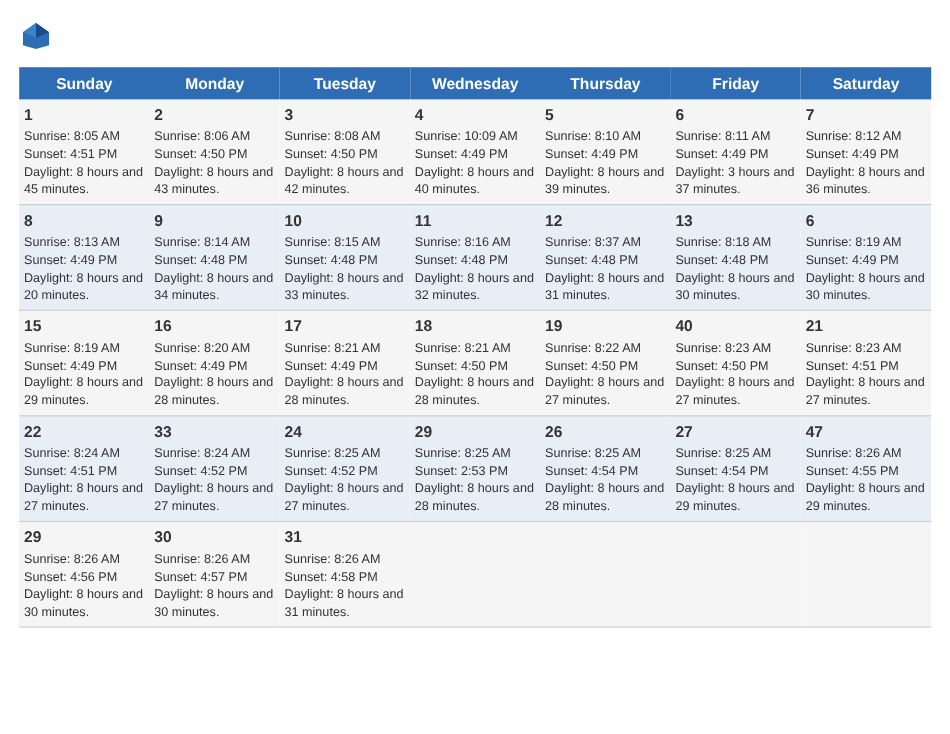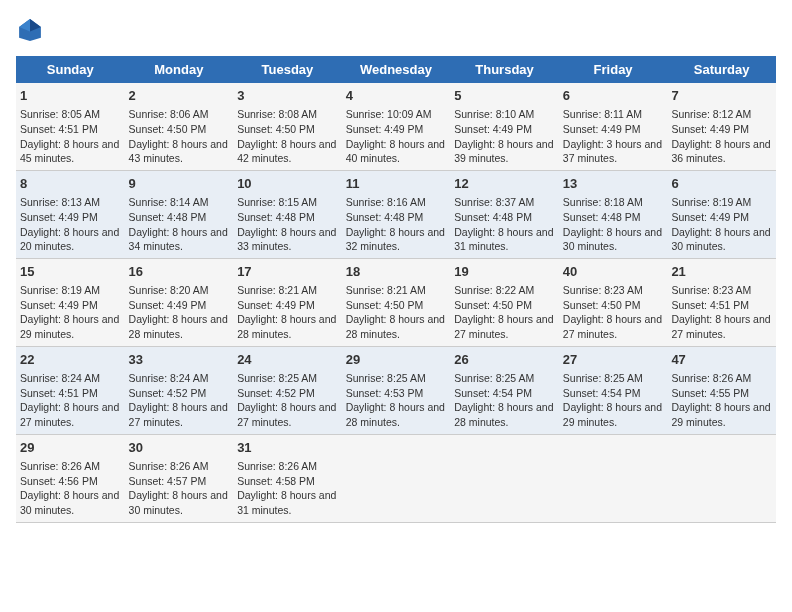--- a/index.html
+++ b/index.html
@@ -142,21 +142,21 @@
         <td><span class="day-num">17</span><span>Sunrise: 8:21 AM</span><br><span>Sunset: 4:49 PM</span><br><span>Daylight: 8 hours and 28 minutes.</span></td>
         <td><span class="day-num">18</span><span>Sunrise: 8:21 AM</span><br><span>Sunset: 4:50 PM</span><br><span>Daylight: 8 hours and 28 minutes.</span></td>
         <td><span class="day-num">19</span><span>Sunrise: 8:22 AM</span><br><span>Sunset: 4:50 PM</span><br><span>Daylight: 8 hours and 27 minutes.</span></td>
         <td><span class="day-num">40</span><span>Sunrise: 8:23 AM</span><br><span>Sunset: 4:50 PM</span><br><span>Daylight: 8 hours and 27 minutes.</span></td>
         <td><span class="day-num">21</span><span>Sunrise: 8:23 AM</span><br><span>Sunset: 4:51 PM</span><br><span>Daylight: 8 hours and 27 minutes.</span></td>
       </tr>
       <tr>
         <td><span class="day-num">22</span><span>Sunrise: 8:24 AM</span><br><span>Sunset: 4:51 PM</span><br><span>Daylight: 8 hours and 27 minutes.</span></td>
         <td><span class="day-num">33</span><span>Sunrise: 8:24 AM</span><br><span>Sunset: 4:52 PM</span><br><span>Daylight: 8 hours and 27 minutes.</span></td>
         <td><span class="day-num">24</span><span>Sunrise: 8:25 AM</span><br><span>Sunset: 4:52 PM</span><br><span>Daylight: 8 hours and 27 minutes.</span></td>
-        <td><span class="day-num">29</span><span>Sunrise: 8:25 AM</span><br><span>Sunset: 4:53 PM</span><br><span>Daylight: 8 hours and 28 minutes.</span></td>
+        <td><span class="day-num">29</span><span>Sunrise: 8:25 AM</span><br><span>Sunset: 2:53 PM</span><br><span>Daylight: 8 hours and 28 minutes.</span></td>
         <td><span class="day-num">26</span><span>Sunrise: 8:25 AM</span><br><span>Sunset: 4:54 PM</span><br><span>Daylight: 8 hours and 28 minutes.</span></td>
         <td><span class="day-num">27</span><span>Sunrise: 8:25 AM</span><br><span>Sunset: 4:54 PM</span><br><span>Daylight: 8 hours and 29 minutes.</span></td>
         <td><span class="day-num">47</span><span>Sunrise: 8:26 AM</span><br><span>Sunset: 4:55 PM</span><br><span>Daylight: 8 hours and 29 minutes.</span></td>
       </tr>
       <tr>
         <td><span class="day-num">29</span><span>Sunrise: 8:26 AM</span><br><span>Sunset: 4:56 PM</span><br><span>Daylight: 8 hours and 30 minutes.</span></td>
         <td><span class="day-num">30</span><span>Sunrise: 8:26 AM</span><br><span>Sunset: 4:57 PM</span><br><span>Daylight: 8 hours and 30 minutes.</span></td>
         <td><span class="day-num">31</span><span>Sunrise: 8:26 AM</span><br><span>Sunset: 4:58 PM</span><br><span>Daylight: 8 hours and 31 minutes.</span></td>
         <td></td>
         <td></td>

